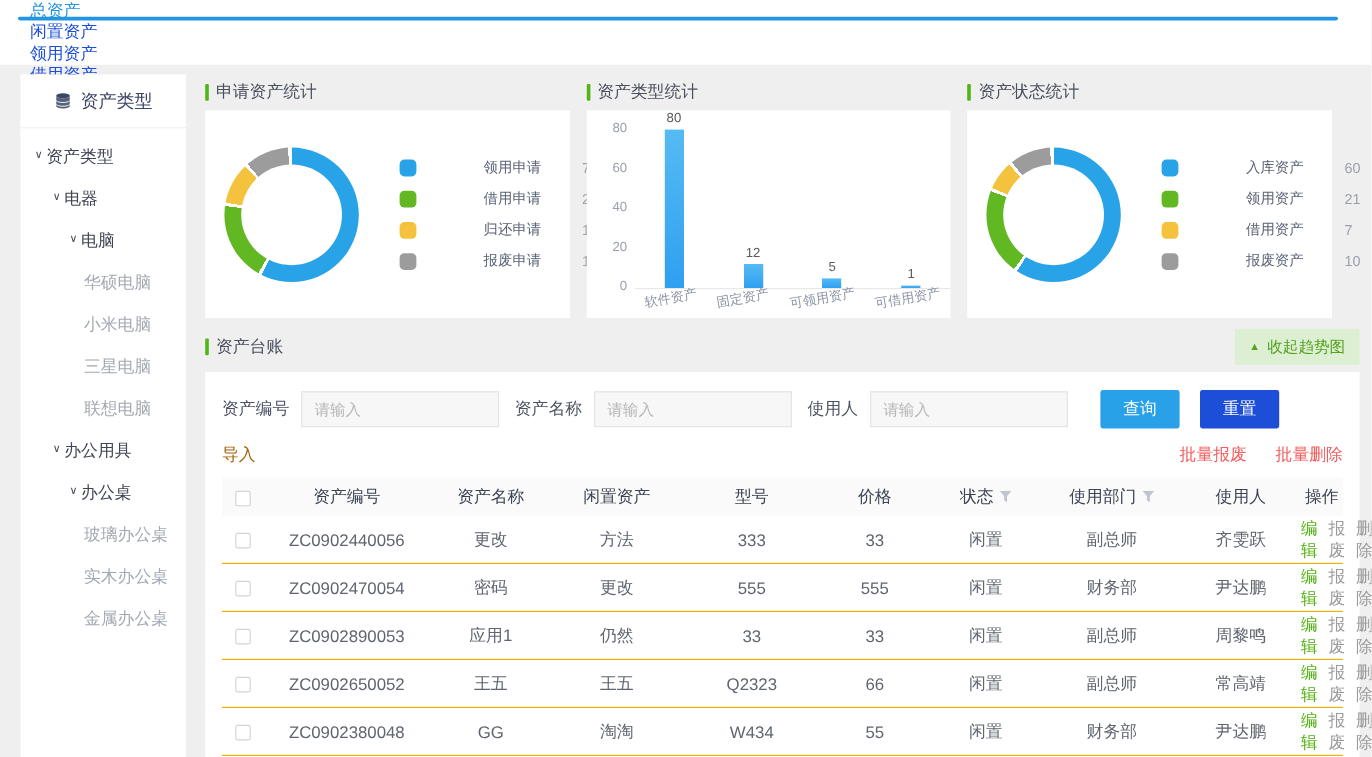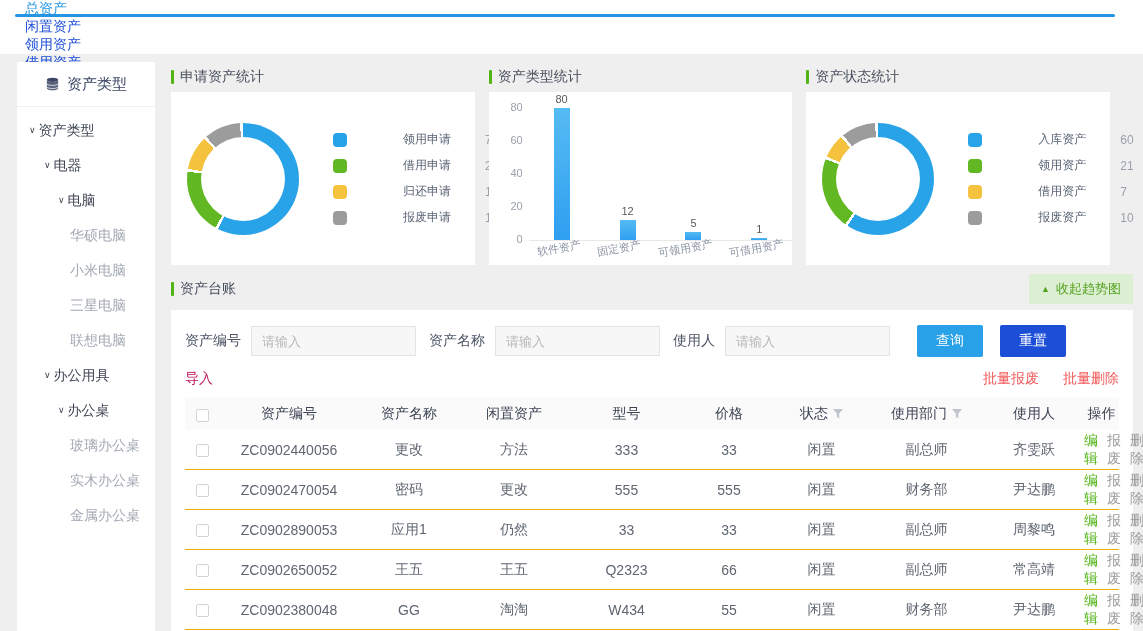--- a/index.html
+++ b/index.html
@@ -59,21 +59,21 @@
   .table-card { background:#fff; margin-top:5px; padding:15px 14px 0 14px; height:560px; }
   .filter-row { display:flex; align-items:center; }
   .f-group { display:flex; align-items:center; margin-right:13px; }
   .f-label { font-size:14px; color:#4a5263; margin-right:10px; white-space:nowrap; }
   .f-input { width:165px; height:30px; background:#f7f7f7; border:1px solid #e4e4e4; padding:0 10px; font-size:13px; color:#333; outline:none; }
   .f-input::placeholder { color:#b8b8b8; }
   .btn { width:66px; height:32px; border:none; color:#fff; font-size:14px; border-radius:2px; cursor:pointer; }
   .btn-search { background:#29a1e8; margin-left:14px; }
   .btn-reset { background:#1d4ed8; margin-left:17px; }
   .links-row { display:flex; justify-content:space-between; align-items:center; margin-top:13px; }
-  .import-link { color:#be185d; font-size:14px; cursor:pointer; }
+  .import-link { color:#a16207; font-size:14px; cursor:pointer; }
   .red-links { display:flex; gap:24px; }
   .red-link { color:#f35b5b; font-size:14px; cursor:pointer; }
 
   .t-row { display:grid; grid-template-columns:34px 140px 100px 110px 115px 90px 95px 115px 100px 1fr; align-items:center; }
   .t-head { background:#fafafa; height:32px; margin-top:10px; font-size:14px; color:#3c4353; }
   .t-body .t-row { height:40px; border-bottom:1px solid #eab308; font-size:14px; color:#5f6670; }
   .t-cell { text-align:center; overflow:hidden; white-space:nowrap; }
   .t-cell.with-filter { display:flex; align-items:center; justify-content:center; gap:5px; }
   .checkbox { display:inline-block; width:13px; height:13px; border:1px solid #d4d4d4; border-radius:2px; background:#fff; vertical-align:middle; cursor:pointer; }
   .actions { display:flex; justify-content:center; gap:9px; font-size:14px; }

